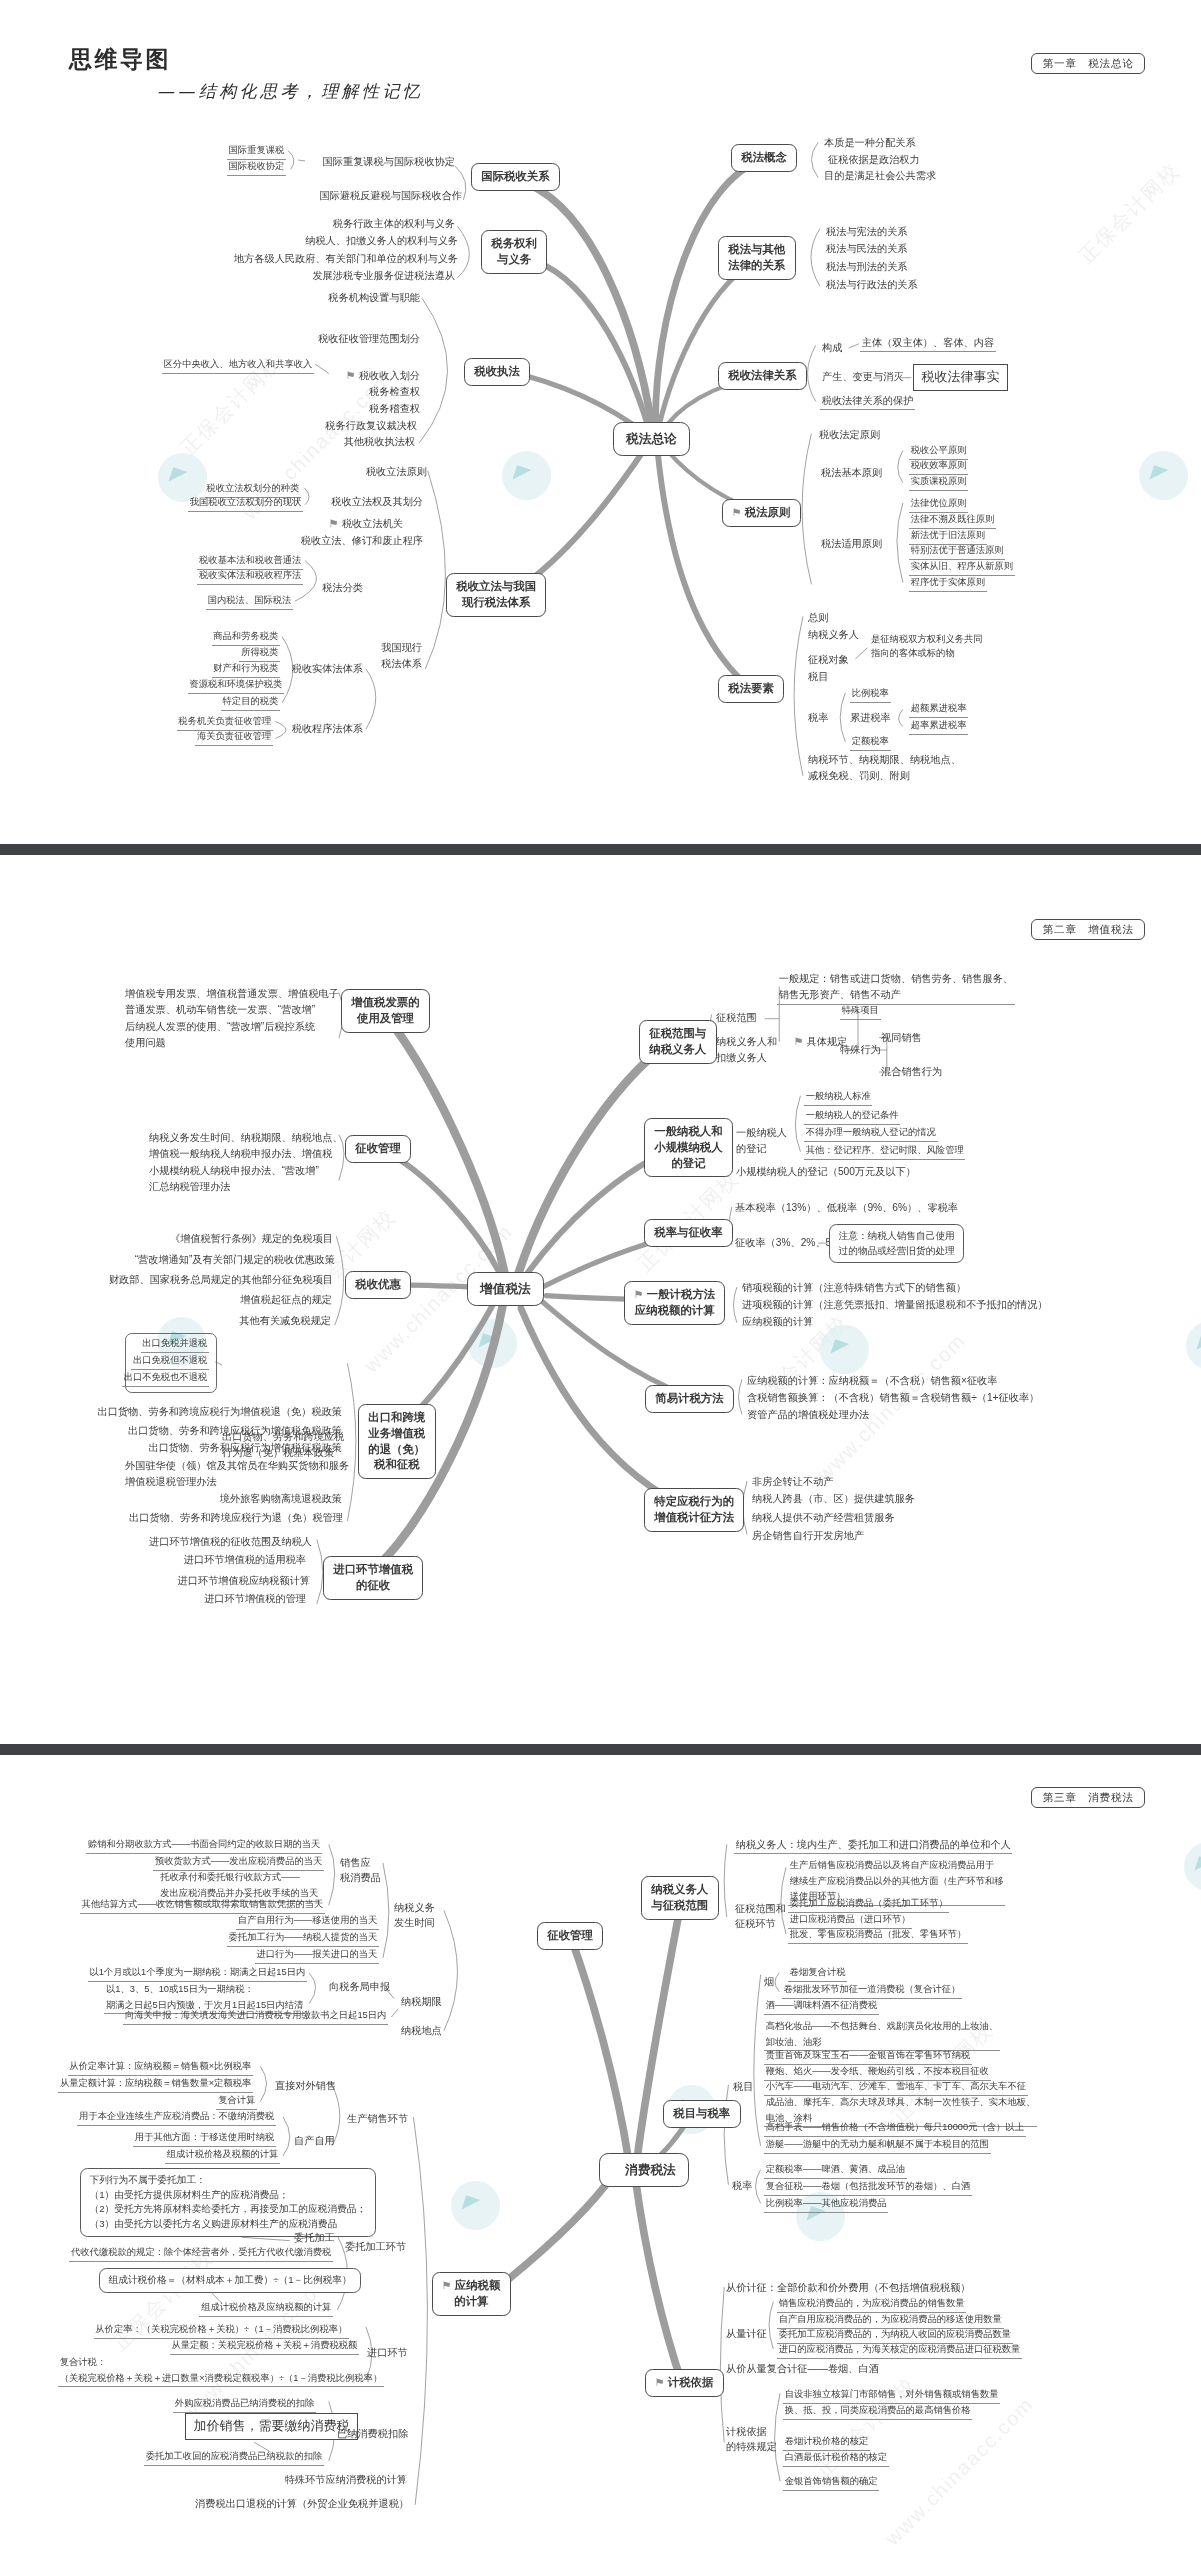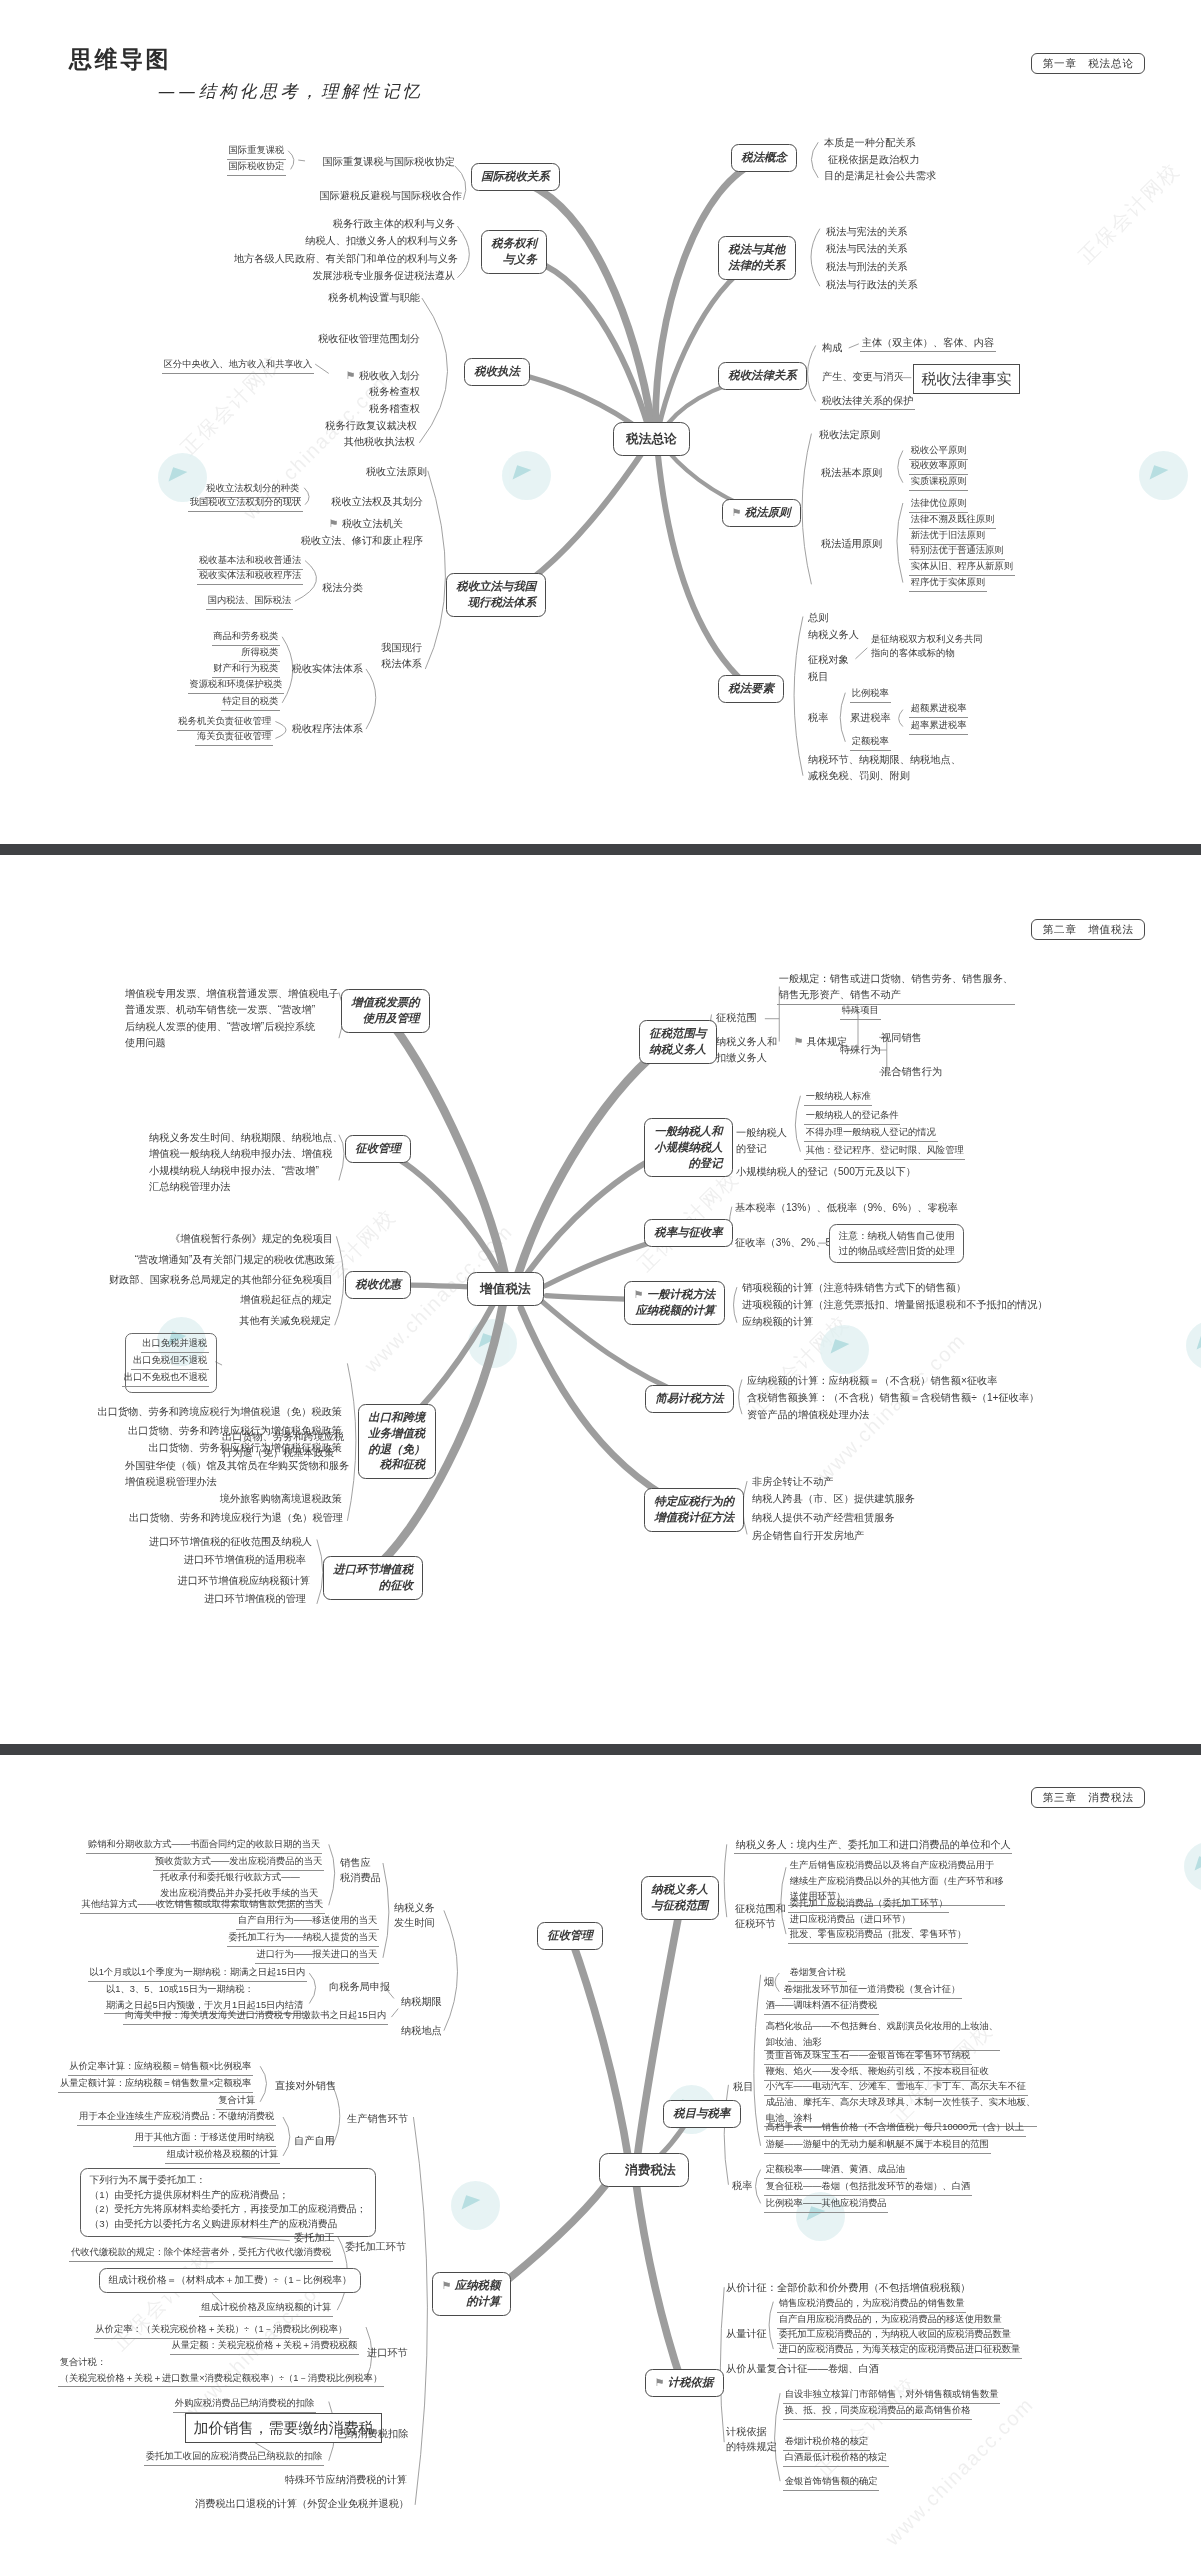--- a/index.html
+++ b/index.html
@@ -1,28 +1,28 @@
 <!DOCTYPE html>
 <html style="font-size:13.5px"><head>
 <meta charset="utf-8">
 <style>
   html,body{margin:0;padding:0;background:#ffffff;}
   body{width:1202px;height:2576px;position:relative;font-family:"Liberation Sans","DejaVu Sans",sans-serif;color:#3a3a3a;overflow:hidden;}
   #wm-layer,#edge-layer,#node-layer{position:absolute;left:0;top:0;width:1202px;height:2576px;}
   #edge-layer{pointer-events:none;}
   .node{position:absolute;white-space:pre-line;}
   .s-c{font-weight:bold;font-size:12.7px;line-height:1.35;border:1.4px solid #4a4a4a;border-radius:9.3px;padding:7.6px 12px;background:#fff;text-align:center;}
-  .s-b{font-weight:bold;font-size:11.4px;line-height:1.38;border:1.2px solid #4a4a4a;border-radius:7.6px;padding:5.1px 9.3px;background:#fff;text-align:right;font-style:italic;}
+  .s-b{font-weight:bold;font-size:11.4px;line-height:1.38;border:1.2px solid #4a4a4a;border-radius:7.6px;padding:5.1px 9.3px;background:#fff;text-align:center;}
   .s-t{font-size:10.2px;line-height:1.6;}
   .s-l{font-size:10.2px;line-height:1.45;}
   .s-u{font-size:10.2px;line-height:1.6;border-bottom:0.9px solid #8f8f8f;padding:0 1.7px;}
   .s-v{font-size:9.3px;line-height:1.68;border-bottom:0.9px solid #8f8f8f;padding:0 1.7px;}
   .s-w{font-size:9.3px;line-height:1.5;}
   .s-n{font-size:9.7px;line-height:1.5;border:1px solid #5a5a5a;border-radius:7.6px;padding:4.2px 8.5px;background:#fff;}
-  .s-r{font-size:15px;line-height:1.4;border:1px solid #4a4a4a;padding:3.4px 7.6px;background:#fff;}
+  .s-r{font-size:13px;line-height:1.4;border:1px solid #4a4a4a;padding:3.4px 7.6px;background:#fff;font-family:Liberation Serif, serif;}
   .s-o{border:1px solid #6a6a6a;border-radius:6.8px;background:transparent;}
   .badge{position:absolute;right:57px;font-size:10.6px;letter-spacing:0.8px;border:1px solid #4a4a4a;border-radius:6px;padding:2.5px 10.2px;background:#fff;color:#333;}
   .flag{color:#8c8c8c;margin-right:3.4px;font-size:10.2px;display:inline-block;transform:scaleX(1.15);}
   #page-title{position:absolute;left:69px;top:44px;font-size:23px;font-weight:bold;letter-spacing:2.5px;color:#2d2d2d;}
   #page-subtitle{position:absolute;left:158px;top:80px;font-size:17px;font-style:italic;font-family:"DejaVu Serif","Liberation Serif",serif;letter-spacing:3.4px;color:#2d2d2d;}
   .bar{position:absolute;left:0;width:1202px;height:11px;background:#3f4144;}
   .wm-t{position:absolute;opacity:.065;font-size:20.3px;letter-spacing:1.7px;transform:rotate(-45deg);color:#222;white-space:nowrap;}
   .wm-c{position:absolute;width:49px;height:49px;border-radius:50%;background:#dff0f1;opacity:.75;}
   .wm-c span{position:absolute;left:12.7px;top:11px;font-size:19.5px;color:#9fd3d7;transform:rotate(18deg);}
 </style>

